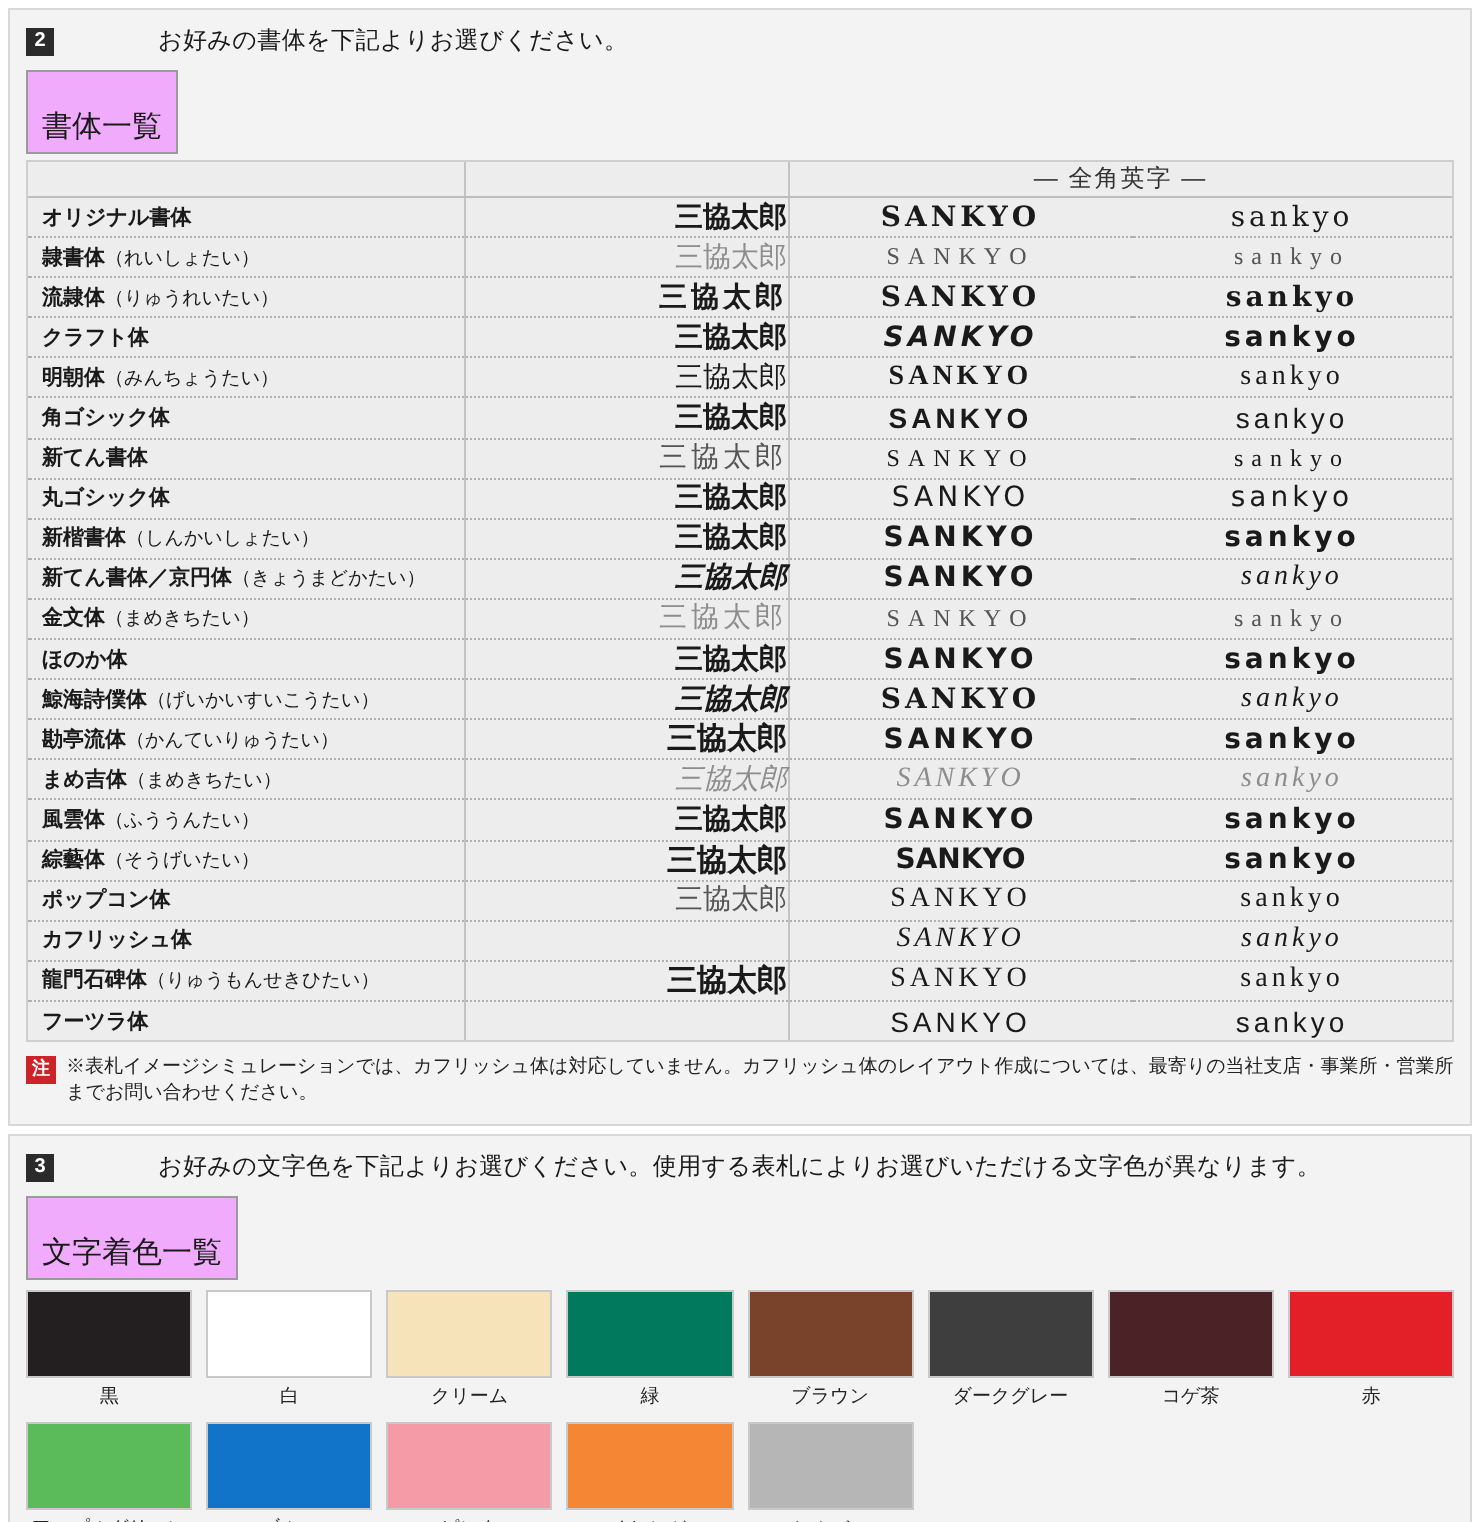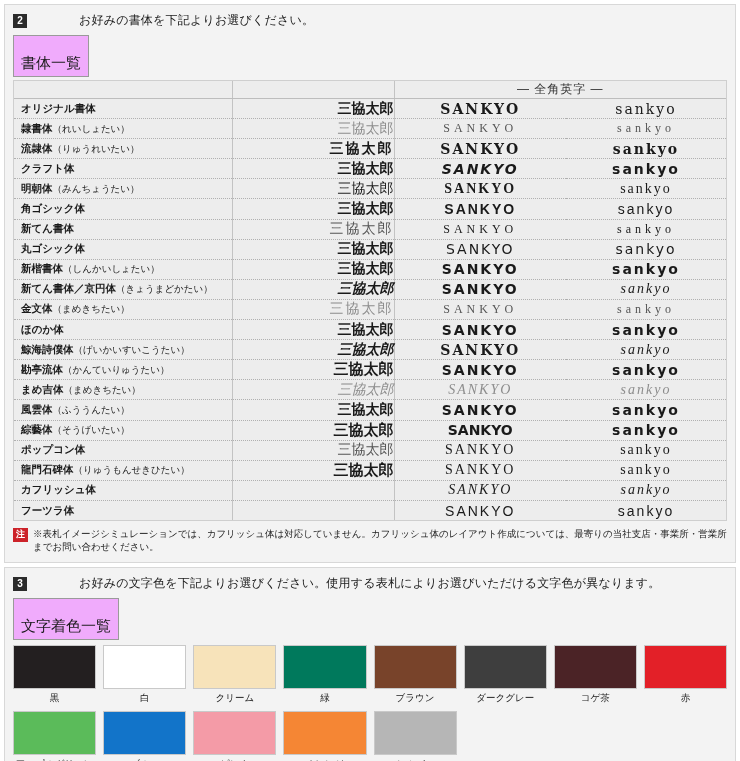--- a/index.html
+++ b/index.html
@@ -244,34 +244,34 @@
         </tr>
 
         <tr class="frow">
           <td class="c-name"><span class="nm">ポップコン体</span><span class="rd"></span></td>
           <td class="c-kanji v-serif mid">三協太郎</td>
           <td class="c-upper v-serif sp1">SANKYO</td>
           <td class="c-lower v-serif sp1">sankyo</td>
         </tr>
 
         <tr class="frow">
+          <td class="c-name"><span class="nm">カフリッシュ体</span><span class="rd"></span></td>
+          <td class="c-kanji"></td>
+          <td class="c-upper v-serif ital sp1">SANKYO</td>
+          <td class="c-lower v-serif ital sp1">sankyo</td>
+        </tr>
+
+        <tr class="frow">
           <td class="c-name"><span class="nm">龍門石碑体</span><span class="rd">（りゅうもんせきひたい）</span></td>
           <td class="c-kanji v-serif bold lg">三協太郎</td>
           <td class="c-upper v-serif sp1">SANKYO</td>
           <td class="c-lower v-serif sp1">sankyo</td>
         </tr>
 
         <tr class="frow">
-          <td class="c-name"><span class="nm">カフリッシュ体</span><span class="rd"></span></td>
-          <td class="c-kanji"></td>
-          <td class="c-upper v-serif ital sp1">SANKYO</td>
-          <td class="c-lower v-serif ital sp1">sankyo</td>
-        </tr>
-
-        <tr class="frow">
           <td class="c-name"><span class="nm">フーツラ体</span><span class="rd"></span></td>
           <td class="c-kanji"></td>
           <td class="c-upper v-sans sp1">SANKYO</td>
           <td class="c-lower v-sans sp1">sankyo</td>
         </tr>
       </tbody>
         </table>
     </div>
 
     <div class="note">

